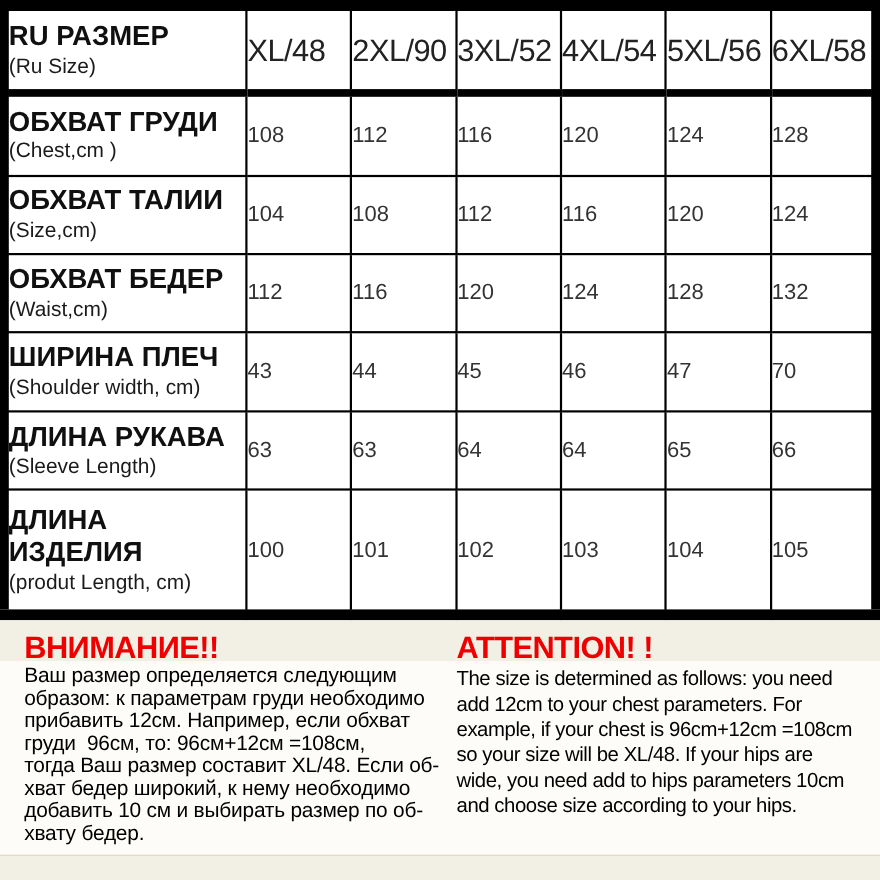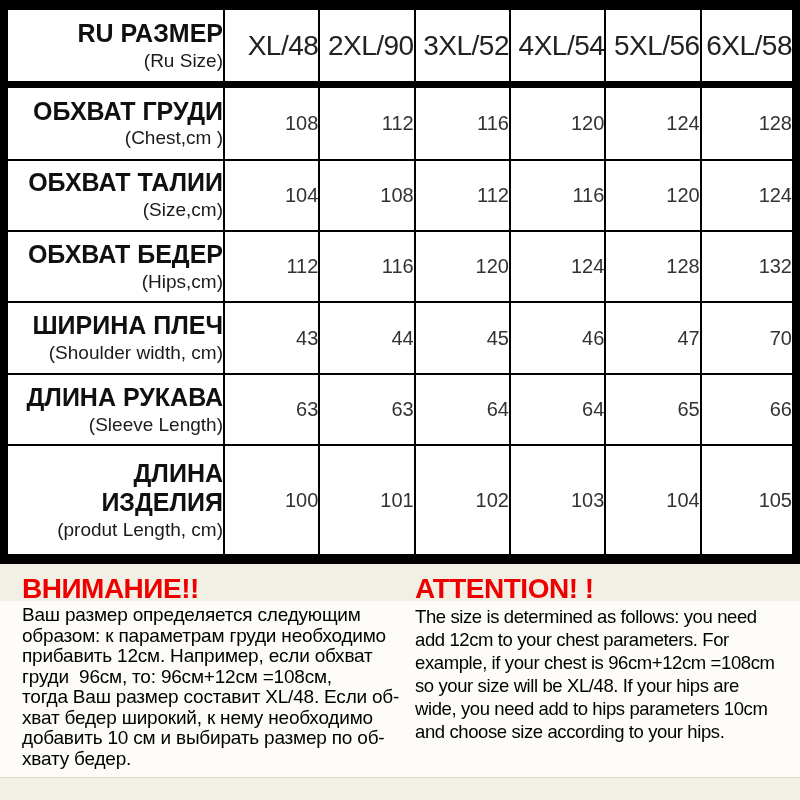--- a/index.html
+++ b/index.html
@@ -7,21 +7,21 @@
     position:relative;width:800px;height:800px;overflow:hidden;
     background:#ffffff;font-family:"Liberation Sans",sans-serif;
   }
 
   
   table.size-table{
     position:absolute;top:0;left:0;width:800px;height:564px;
     border-collapse:collapse;table-layout:fixed;background:#ffffff;
     border:8px solid #000;border-top-width:10px;border-bottom-width:10px;
   }
-  table.size-table td{border:2px solid #000;text-align:right;vertical-align:middle;padding:0;}
+  table.size-table td{border:2px solid #000;text-align:left;vertical-align:middle;padding:0;}
   table.size-table tr.head-row td{border-bottom-width:7px;}
   td.label-cell{width:215px;}
   .lbl-ru{font-size:25px;font-weight:bold;color:#101010;line-height:1.15;}
   .lbl-en{font-size:19px;color:#1b1b1b;line-height:1.2;margin-top:2px;}
   .size-head{font-size:28px;color:#222;letter-spacing:-0.5px;}
   td.num{font-size:20px;color:#333;}
 
   
   .notes{position:absolute;left:0;top:564px;width:800px;height:236px;background:#fdfcf8;}
   .band-top{position:absolute;top:0;left:0;width:800px;height:37px;background:#f2efe5;}
@@ -76,21 +76,21 @@
           <td class="num">108</td>
           <td class="num">112</td>
           <td class="num">116</td>
           <td class="num">120</td>
           <td class="num">124</td>
         </tr>
 
     <tr>
       <td class="label-cell">
         <div class="lbl-ru">ОБХВАТ БЕДЕР</div>
-        <div class="lbl-en">(Hips,cm)</div>
+        <div class="lbl-en">(Waist,cm)</div>
       </td>
     <td class="num">112</td>
           <td class="num">116</td>
           <td class="num">120</td>
           <td class="num">124</td>
           <td class="num">128</td>
           <td class="num">132</td>
         </tr>
 
 

